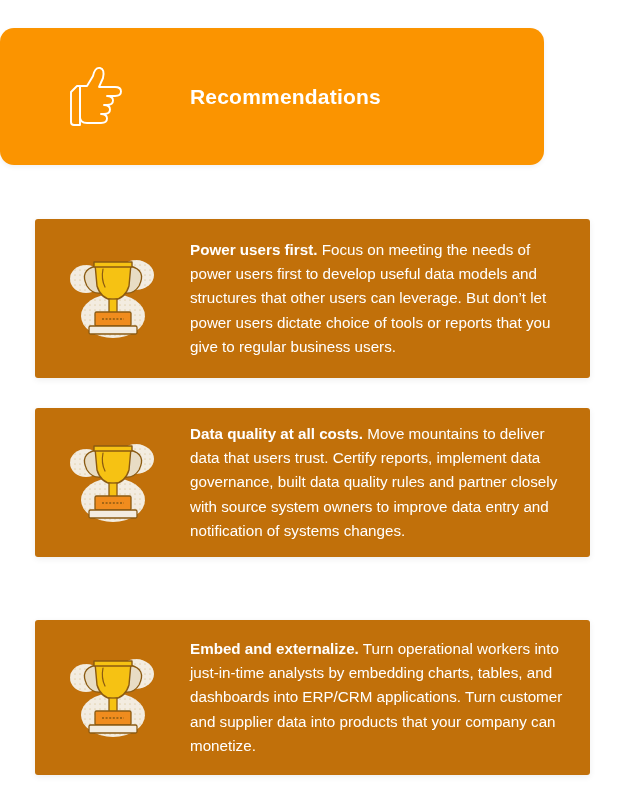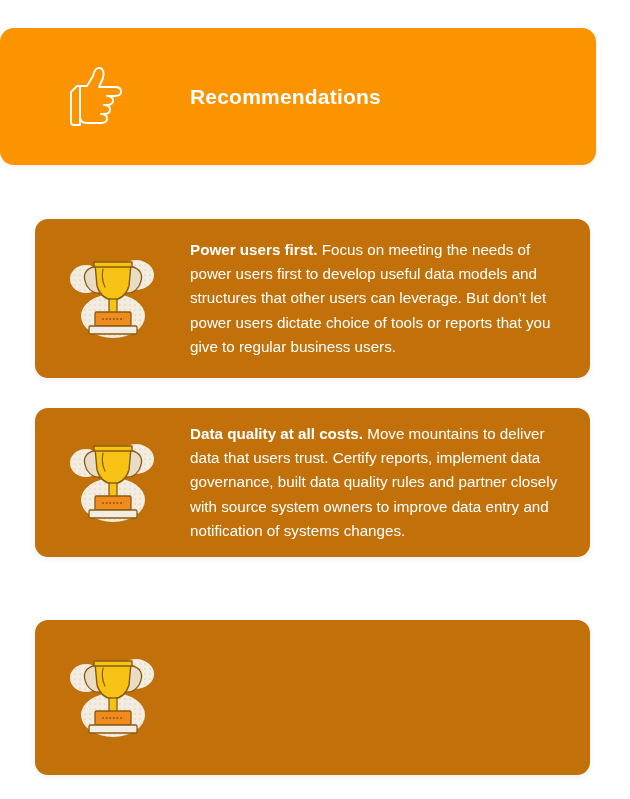--- a/index.html
+++ b/index.html
@@ -20,21 +20,21 @@
     width: 630px;
     height: 799px;
     background: #ffffff;
   }
 
   
   .header-banner {
     position: absolute;
     left: 0px;
     top: 28px;
-    width: 596px;
+    width: 544px;
     height: 137px;
     background: #fb9400;
     border-radius: 14px;
     box-shadow: 0 2px 5px rgba(0,0,0,0.06);
     display: flex;
     align-items: center;
   }
   .header-icon-wrap {
     width: 190px;
     min-width: 190px;
@@ -52,21 +52,21 @@
     letter-spacing: 0.2px;
     line-height: 1.2;
   }
 
   
   .card {
     position: absolute;
     left: 35px;
     width: 555px;
     background: #c1700a;
-    border-radius: 13px;
+    border-radius: 3px;
     box-shadow: 0 2px 6px rgba(0,0,0,0.07);
     display: flex;
     align-items: center;
     box-sizing: border-box;
   }
   .card-icon-wrap {
     width: 155px;
     min-width: 155px;
     display: flex;
     align-items: center;
@@ -199,15 +199,19 @@
         <path d="M67,13 Q84,17 76,33 Q71,41 62,40 Z" fill="#e8dcc4" stroke="#8a5a12" stroke-width="1.3" stroke-linejoin="round"></path>
         <path d="M32,11 L68,11 L66,33 Q62,46 50,47 Q38,46 34,33 Z" fill="#f6c213" stroke="#8a5a12" stroke-width="1.4" stroke-linejoin="round"></path>
         <path d="M31,9 L69,9 L69,14 L31,14 Z" fill="#f6c213" stroke="#8a5a12" stroke-width="1.4" stroke-linejoin="round"></path>
         <path d="M40,16 Q38,26 42,34" fill="none" stroke="#8a5a12" stroke-width="1.2" stroke-linecap="round"></path>
         <rect x="46" y="46" width="8" height="14" fill="#f6c213" stroke="#8a5a12" stroke-width="1.3"></rect>
         <rect x="32" y="59" width="36" height="14" rx="1.5" fill="#f08c1e" stroke="#8a5a12" stroke-width="1.3"></rect>
         <line x1="39" y1="66" x2="61" y2="66" stroke="#8a5a12" stroke-width="1.3" stroke-dasharray="2 1.6"></line>
         <rect x="26" y="73" width="48" height="8" rx="1.5" fill="#f3ece0" stroke="#8a5a12" stroke-width="1.3"></rect>
       </svg>
     </div>
+    <div class="card-text">
+      <b>Embed and externalize.</b>
+      <span>Turn operational workers into just-in-time analysts by embedding charts, tables, and dashboards into ERP/CRM applications. Turn customer and supplier data into products that your company can monetize.</span>
+    </div>
   </div>
 
 </div>
 
 </body></html>

